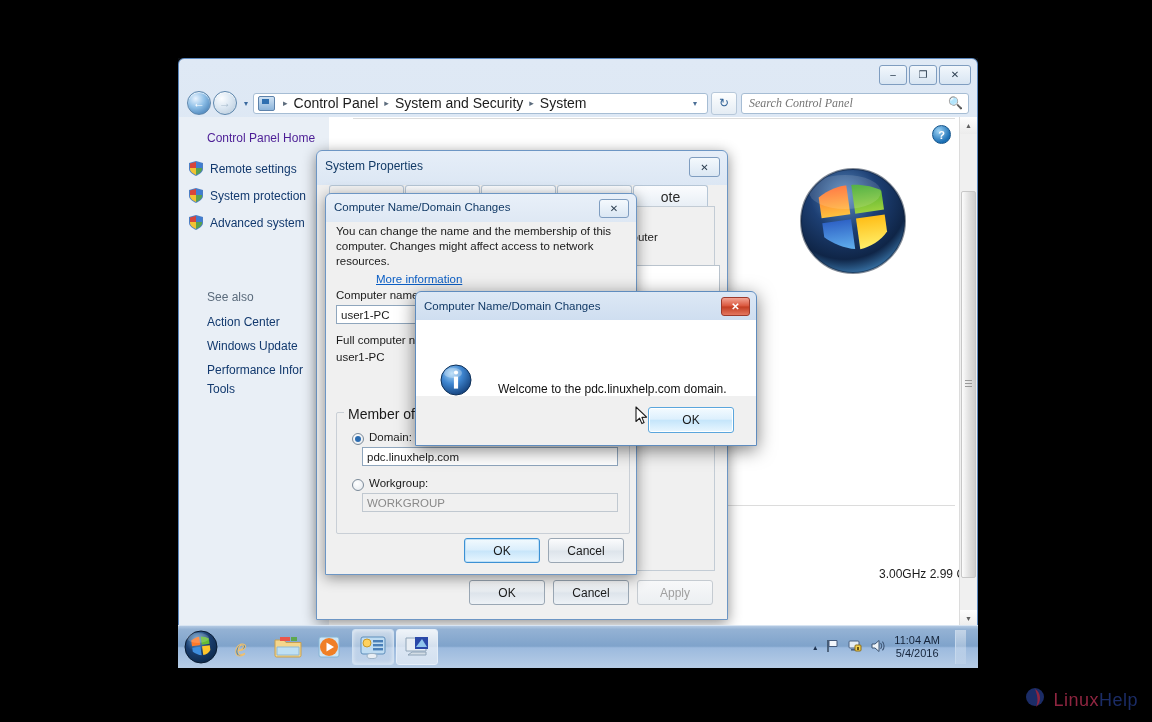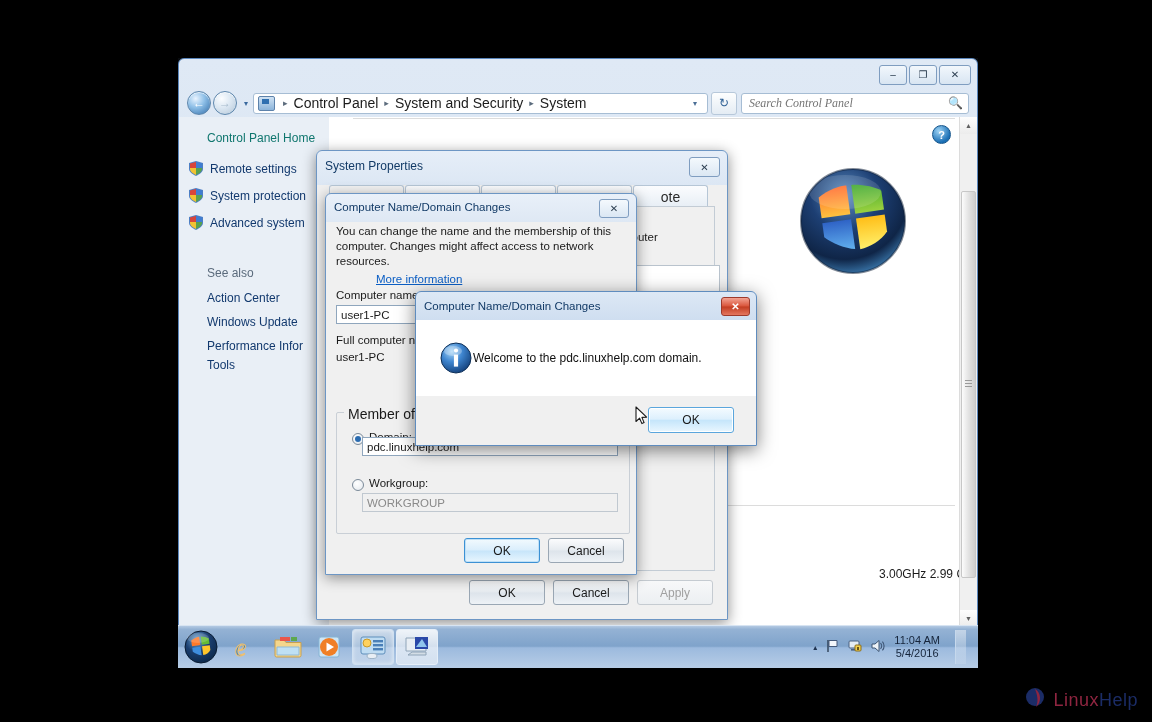--- a/index.html
+++ b/index.html
@@ -44,25 +44,25 @@
   .refresh{width:24px;height:21px;border:1px solid #b7c8da;border-radius:3px;margin-right:4px;
     background:linear-gradient(to bottom,#fdfefe,#e4ecf4);display:flex;align-items:center;justify-content:center;color:#2e5f94;font-size:12px;}
   .search-box{width:228px;height:21px;background:#fff;border:1px solid #a6bdd4;border-radius:3px;
     display:flex;align-items:center;padding:0 5px;box-sizing:border-box;}
   .search-box input{border:0;outline:0;flex:1;font-size:12px;font-style:italic;color:#8b8b8b;font-family:"Liberation Serif",serif;background:transparent;}
   .mag{color:#3a6fa5;font-size:12px;}
 
   
   .exp-body{position:absolute;left:0;top:58px;width:100%;bottom:0;display:flex;}
   .exp-nav{width:150px;background:#e9eff6;padding:10px 0 0 0;box-sizing:border-box;font-size:12px;}
-  .nav-head{padding:4px 0 10px 28px;color:#0f766e;}
+  .nav-head{padding:4px 0 10px 28px;color:#4c1d95;}
   .nav-item{display:flex;align-items:center;gap:7px;padding:6px 8px 6px 10px;color:#12396e;}
   .shield{width:14px;height:15px;flex:none;position:relative;}
   .shield svg{display:block;}
-  .see-also{margin-top:28px;padding:2px 12px 6px 28px;color:#5b6b7c;}
+  .see-also{margin-top:52px;padding:2px 12px 6px 28px;color:#5b6b7c;}
   .nav-link{padding:5px 8px 5px 28px;color:#12396e;}
 
   .exp-content{flex:1;background:#fff;position:relative;overflow:hidden;}
   .help-q{position:absolute;right:26px;top:8px;width:17px;height:17px;border-radius:50%;
     background:radial-gradient(circle at 35% 30%,#9fd4f5,#1a6fb5 70%);color:#fff;font-size:11px;
     display:flex;align-items:center;justify-content:center;font-weight:bold;border:1px solid #14558c;}
   .win-orb{position:absolute;right:70px;top:50px;width:108px;height:108px;}
   .sep-line{position:absolute;left:24px;right:22px;height:1px;background:#dcdcdc;}
   .cpu-line{position:absolute;left:550px;top:450px;font-size:12px;color:#1a1a1a;white-space:nowrap;}
 
@@ -121,21 +121,21 @@
 
   
   .msgbox{position:absolute;left:415px;top:291px;width:342px;height:155px;
     border:1px solid #5f8cbe;border-radius:6px 6px 0 0;box-sizing:border-box;
     background:linear-gradient(to bottom,#dde8f5 0%,#cfdef0 28px,#fff 28px,#fff 104px,#f0f0f0 104px,#f0f0f0 100%);
     box-shadow:0 4px 18px rgba(0,0,0,.5);}
   .mb-title{height:27px;display:flex;align-items:center;padding:0 8px;font-size:11.5px;color:#123a66;position:relative;}
   .mb-close{position:absolute;right:6px;top:5px;width:27px;height:17px;border:1px solid #9d3a2c;border-radius:3px;
     background:linear-gradient(to bottom,#f3a393,#d9553b 48%,#c23d22 52%,#e4775f);
     display:flex;align-items:center;justify-content:center;font-size:10px;color:#fff;font-weight:bold;}
-  .mb-body{position:absolute;left:0;top:27px;right:0;height:77px;display:flex;align-items:center;padding:0 24px;box-sizing:border-box;gap:1px;}
+  .mb-body{position:absolute;left:0;top:27px;right:0;height:77px;display:flex;align-items:flex-end;padding:0 24px;box-sizing:border-box;gap:26px;}
   .info-ico{width:32px;height:32px;flex:none;}
   .mb-text{font-size:12px;color:#101010;}
   .mb-footer{position:absolute;left:0;right:0;bottom:0;height:50px;display:flex;align-items:center;justify-content:flex-end;padding-right:22px;}
   .mb-ok{width:84px;height:24px;border:1px solid #5aa6dd;border-radius:3px;font-size:12px;color:#1a1a1a;
     background:linear-gradient(to bottom,#f4fbff,#ddf0fd 46%,#c6e6fb 52%,#e9f7ff);
     display:flex;align-items:center;justify-content:center;position:relative;
     box-shadow:0 0 0 1px #ffffff inset;}
   .cursor{position:absolute;left:-14px;top:-2px;width:13px;height:19px;}
 
   
@@ -345,21 +345,21 @@
     <div class="txtbox" style="left:10px;top:111px;width:292px;">user1-PC</div>
 
     <div class="fld-label" style="left:10px;top:140px;">Full computer na</div>
     <div class="fld-label" style="left:10px;top:157px;">user1-PC</div>
 
     <div class="group" style="left:10px;top:218px;width:292px;height:120px;"></div>
     <div class="group-label" style="left:18px;top:212px;">Member of</div>
 
     <div class="radio on" style="left:26px;top:239px;"></div>
     <div class="fld-label" style="left:43px;top:237px;">Domain:</div>
-    <div class="txtbox" style="left:36px;top:243px;width:256px;">pdc.linuxhelp.com</div>
+    <div class="txtbox" style="left:36px;top:253px;width:256px;">pdc.linuxhelp.com</div>
 
     <div class="radio" style="left:26px;top:285px;"></div>
     <div class="fld-label" style="left:43px;top:283px;">Workgroup:</div>
     <div class="txtbox readonly" style="left:36px;top:299px;width:256px;">WORKGROUP</div>
 
     <div class="cnd-buttons">
       <div class="btn default">OK</div>
       <div class="btn">Cancel</div>
     </div>
   </div>

